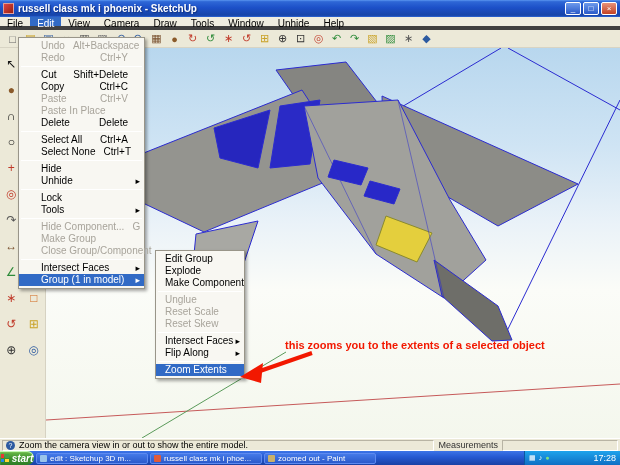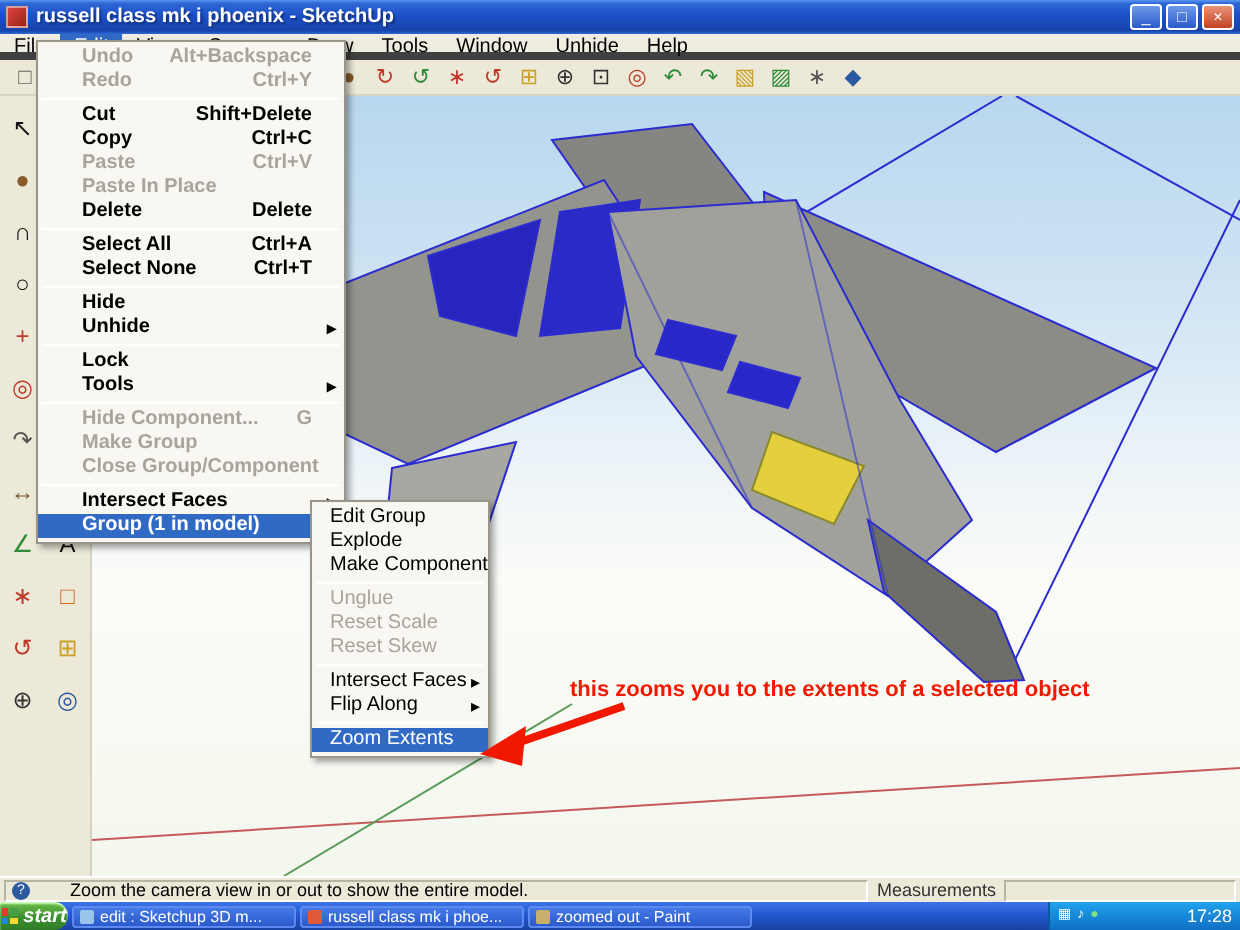--- a/index.html
+++ b/index.html
@@ -33,40 +33,40 @@
   .pal-icon { width:20px; height:22px; display:flex; align-items:center; justify-content:center; font-size:12px; margin:2px auto; }
 
   
   .canvas { position:absolute; left:46px; top:48px; right:0; bottom:27px;
     background:linear-gradient(180deg,#B8D7EE 0%,#CFE4F4 25%,#EAF2F8 45%,#FBFCF8 62%,#F4F7ED 100%); z-index:1; }
   .canvas svg { display:block; width:100%; height:100%; }
 
   
   .menu-popup { position:absolute; background:#F8F7F2; border:1px solid #999589;
     box-shadow:2px 2px 3px rgba(0,0,0,.35); font-size:10px; padding:2px 0; z-index:30; }
-  #edit-menu { left:18px; top:20px; width:155px;font-weight:bold; }
+  #edit-menu { left:18px; top:37px; width:127px; }
   #group-submenu { left:155px; top:250px; width:90px; z-index:31; }
   .menu-item { position:relative; height:12px; line-height:12px; display:flex; align-items:center; padding:0 16px 0 22px; white-space:nowrap; color:#000; }
   #group-submenu .menu-item { padding:0 14px 0 9px; }
   .mi-label { flex:1; }
   .mi-shortcut { margin-left:8px; }
   .menu-item.disabled { color:#A8A49B; }
   .menu-item.highlight { background:#316AC5; color:#fff; }
   .menu-item.submenu::after { content:"\25B8"; position:absolute; right:4px; top:0; font-size:9px; }
   .menu-item.separator { height:1px; padding:0; margin:2px 2px; background:#C9C6BB; border-bottom:1px solid #fff; }
   .menu-item.separator::after { display:none; }
 
   
   .overlay { position:absolute; inset:0; z-index:40; pointer-events:none; }
   .annotation-text { position:absolute; left:285px; top:339px; color:#F21800; font-size:11px; font-weight:600; z-index:41; pointer-events:none; white-space:nowrap; }
 
   
   .statusbar { position:absolute; left:0; bottom:14px; width:100%; height:13px; background:#ECE9D8;
     border-top:1px solid #fff; display:flex; align-items:center; font-size:9px; padding:0 2px; gap:4px; z-index:12; }
-  .status-strip { flex:1; height:11px; display:flex; align-items:center; gap:20px;
+  .status-strip { flex:1; height:11px; display:flex; align-items:center; gap:4px;
     border:1px solid #B8B4A4; border-right-color:#fff; border-bottom-color:#fff; background:#ECE9D8; padding:0 3px; overflow:hidden; white-space:nowrap; }
   .help-icon { width:9px; height:9px; border-radius:50%; background:#2C5AA0; color:#fff; font-size:7px; line-height:9px; text-align:center; flex:0 0 auto; }
   .meas-label { color:#333; flex:0 0 auto; }
   .meas-box { width:116px; height:11px; border:1px solid #B8B4A4; border-right-color:#fff; border-bottom-color:#fff; background:#ECE9D8; flex:0 0 auto; }
 
   
   .taskbar { position:absolute; left:0; bottom:0; width:100%; height:14px;
     background:linear-gradient(180deg,#3C74E8 0%,#2458D0 45%,#1941A5 100%); display:flex; align-items:stretch; z-index:12; }
   .start-btn { flex:0 0 auto; width:34px; background:linear-gradient(180deg,#6FBF4A 0%,#3B8F2E 55%,#2E7D27 100%);
     border-radius:0 7px 7px 0; color:#fff; font-style:italic; font-weight:bold; font-size:10px;

